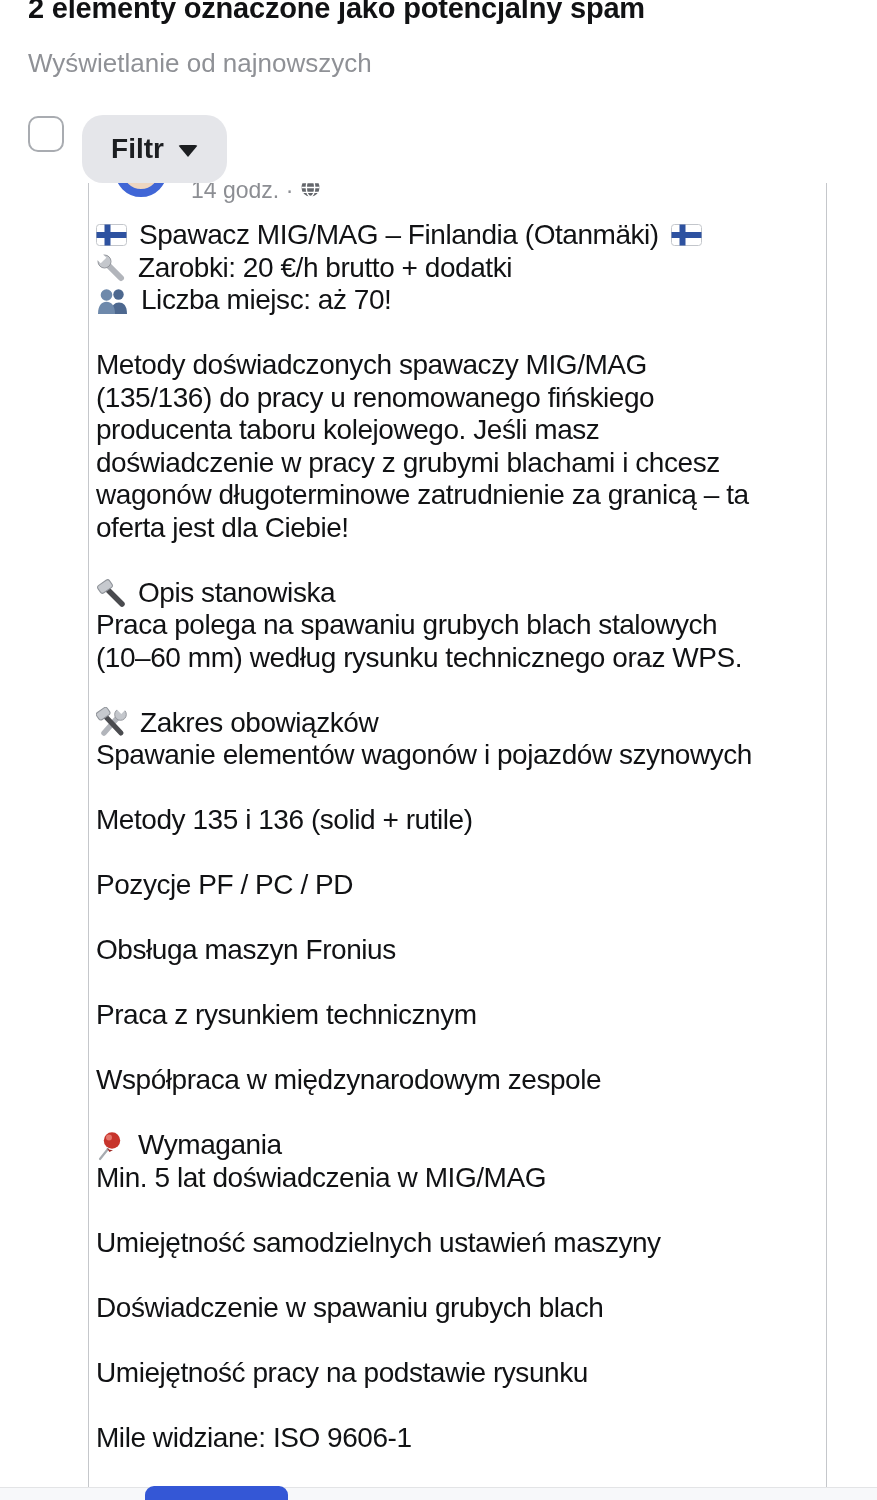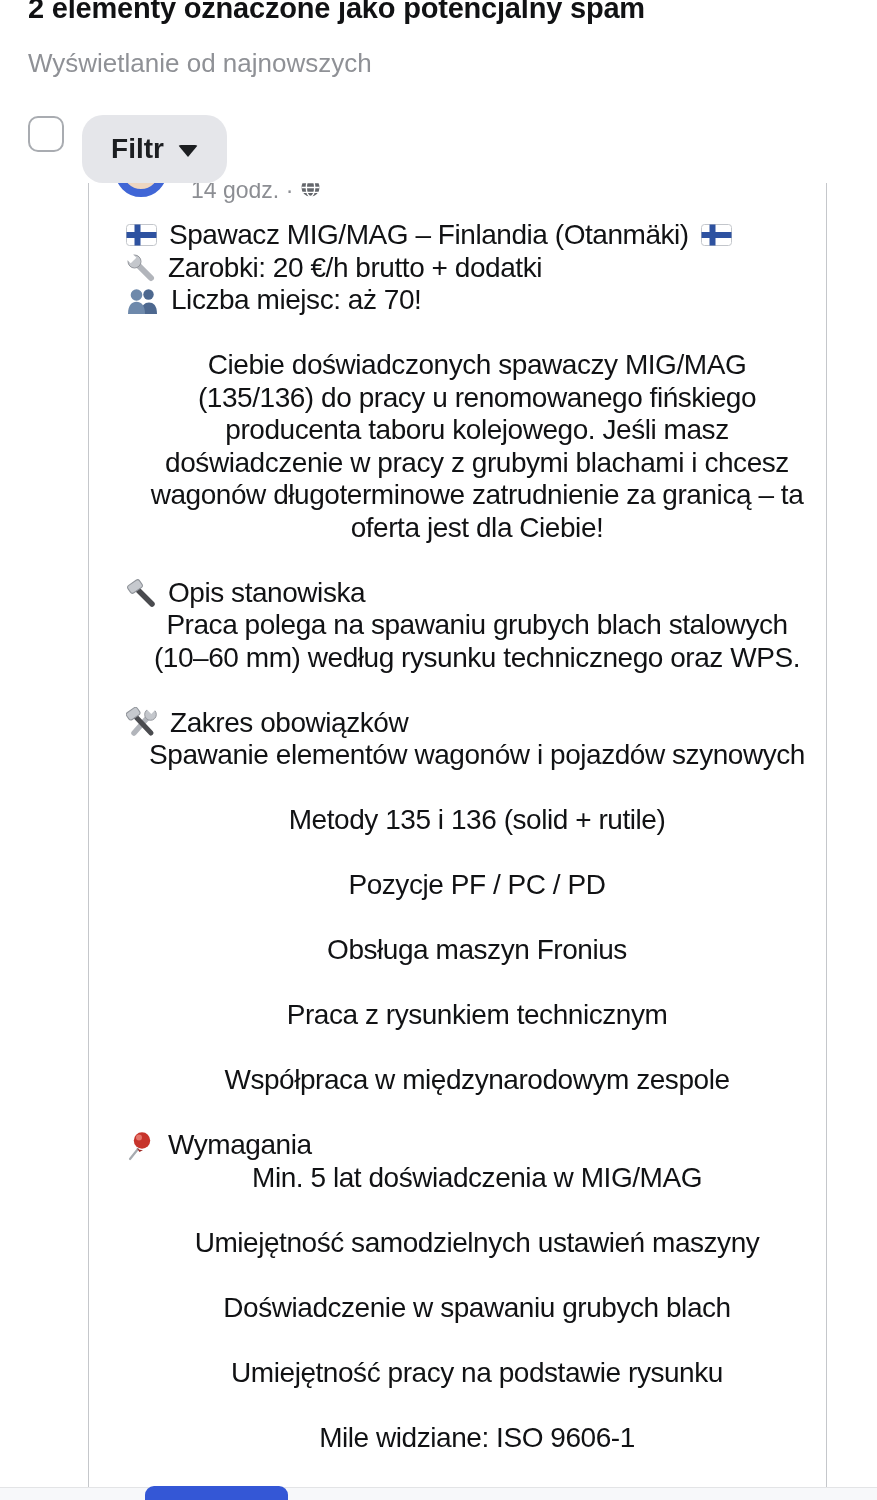--- a/index.html
+++ b/index.html
@@ -56,21 +56,21 @@
     position:absolute; left:26px; top:-38px;
     width:52px; height:52px; border-radius:50%;
     background:#eed6c0; border:8px solid #4066d6;
   }
   .meta {
     position:absolute; left:102px; top:-6px;
     display:flex; align-items:center; gap:7px;
     font-size:23px; color:#8c8e93; white-space:nowrap;
   }
   .body {
-    position:absolute; left:37px; top:36px; width:702px;text-align:center;
+    position:absolute; left:7px; top:36px; width:702px;
   }
   .block { margin-bottom:32.5px; }
   .block:last-child { margin-bottom:14px; }
   .line {
     font-size:28px; line-height:32.5px; letter-spacing:-0.45px;
     color:#111214; white-space:nowrap;
   }
   .iline { display:flex; align-items:center; gap:12px; }
   .iline .ic { flex:0 0 auto; display:flex; align-items:center; }
   
@@ -156,21 +156,21 @@
             <path d="M15 29 C15 20.5 18.5 17.5 23 17.5 C27.5 17.5 31 20.5 31 29 Z" fill="#4d688f"></path>
             <circle cx="10.5" cy="10" r="5.8" fill="#6e89ab"></circle>
             <path d="M2 29 C2 20 6 16.8 10.5 16.8 C15 16.8 19 20 19 29 Z" fill="#6e89ab"></path>
           </svg>
         </span>
         <span>Liczba miejsc: aż 70!</span>
       </div>
     </div>
 
     <div class="block">
-      <div class="line">Ciebie doświadczonych spawaczy MIG/MAG</div>
+      <div class="line">Metody doświadczonych spawaczy MIG/MAG</div>
       <div class="line">(135/136) do pracy u renomowanego fińskiego</div>
       <div class="line">producenta taboru kolejowego. Jeśli masz</div>
       <div class="line">doświadczenie w pracy z grubymi blachami i chcesz</div>
       <div class="line">wagonów długoterminowe zatrudnienie za granicą – ta</div>
       <div class="line">oferta jest dla Ciebie!</div>
     </div>
 
     <div class="block">
       <div class="line iline">
         <span class="ic">

